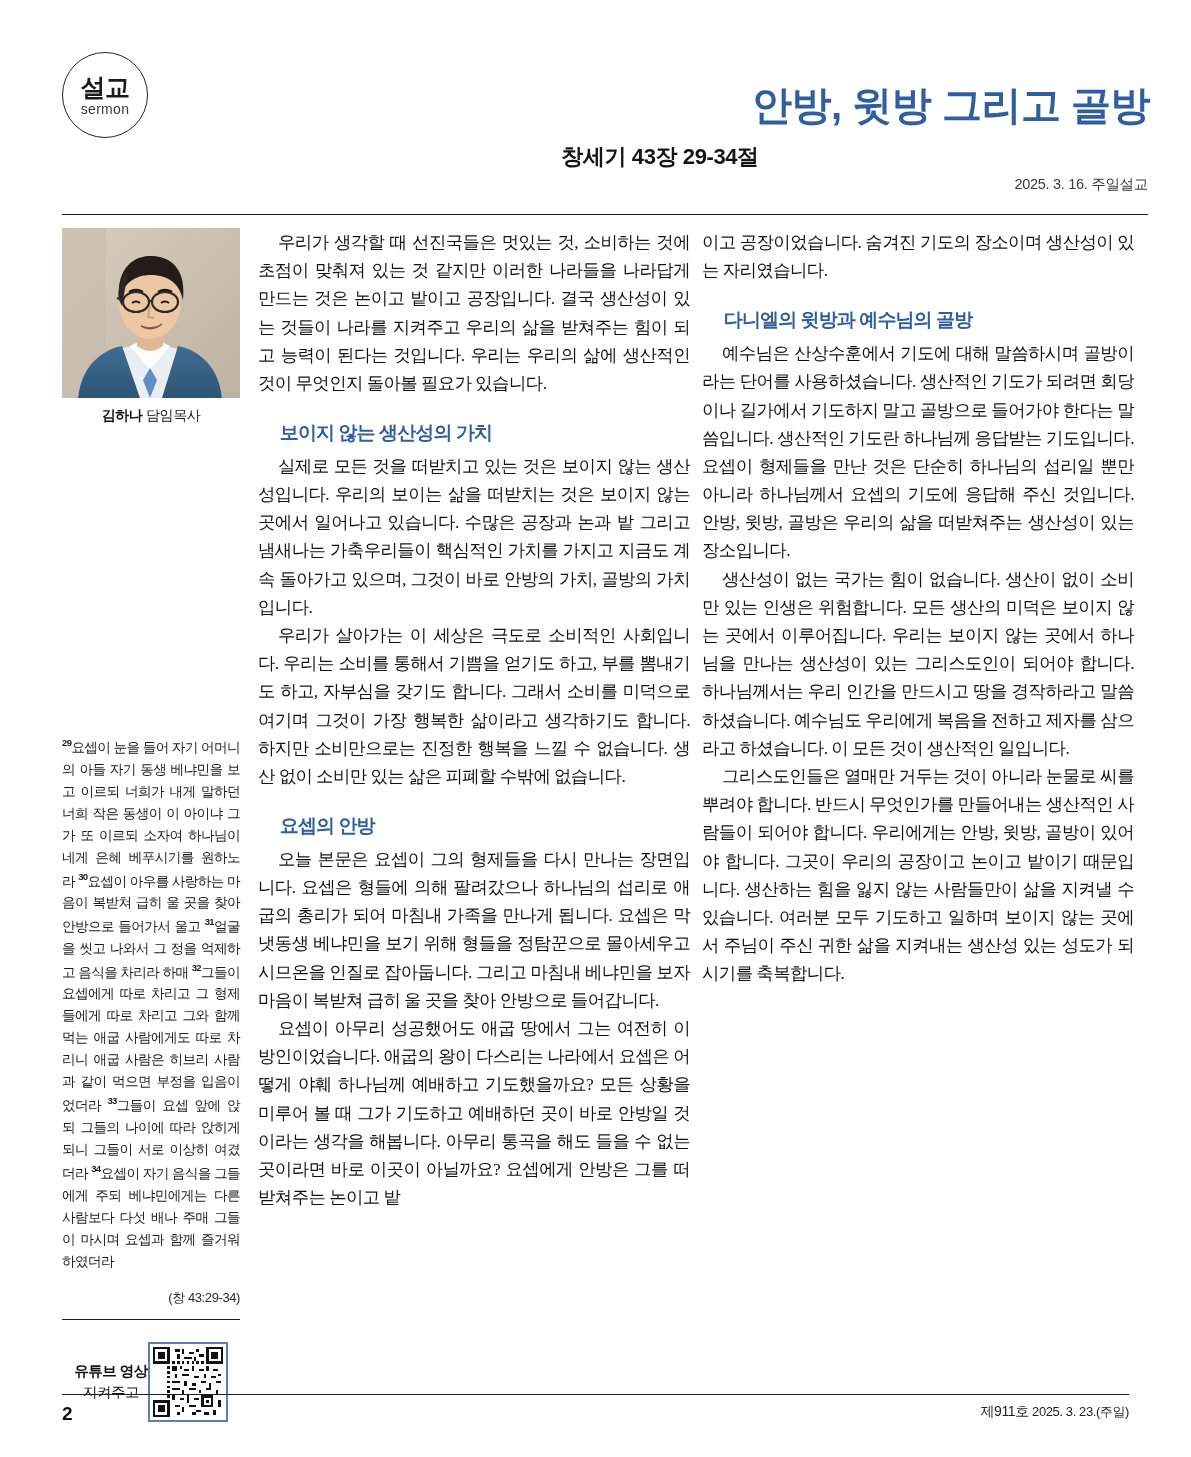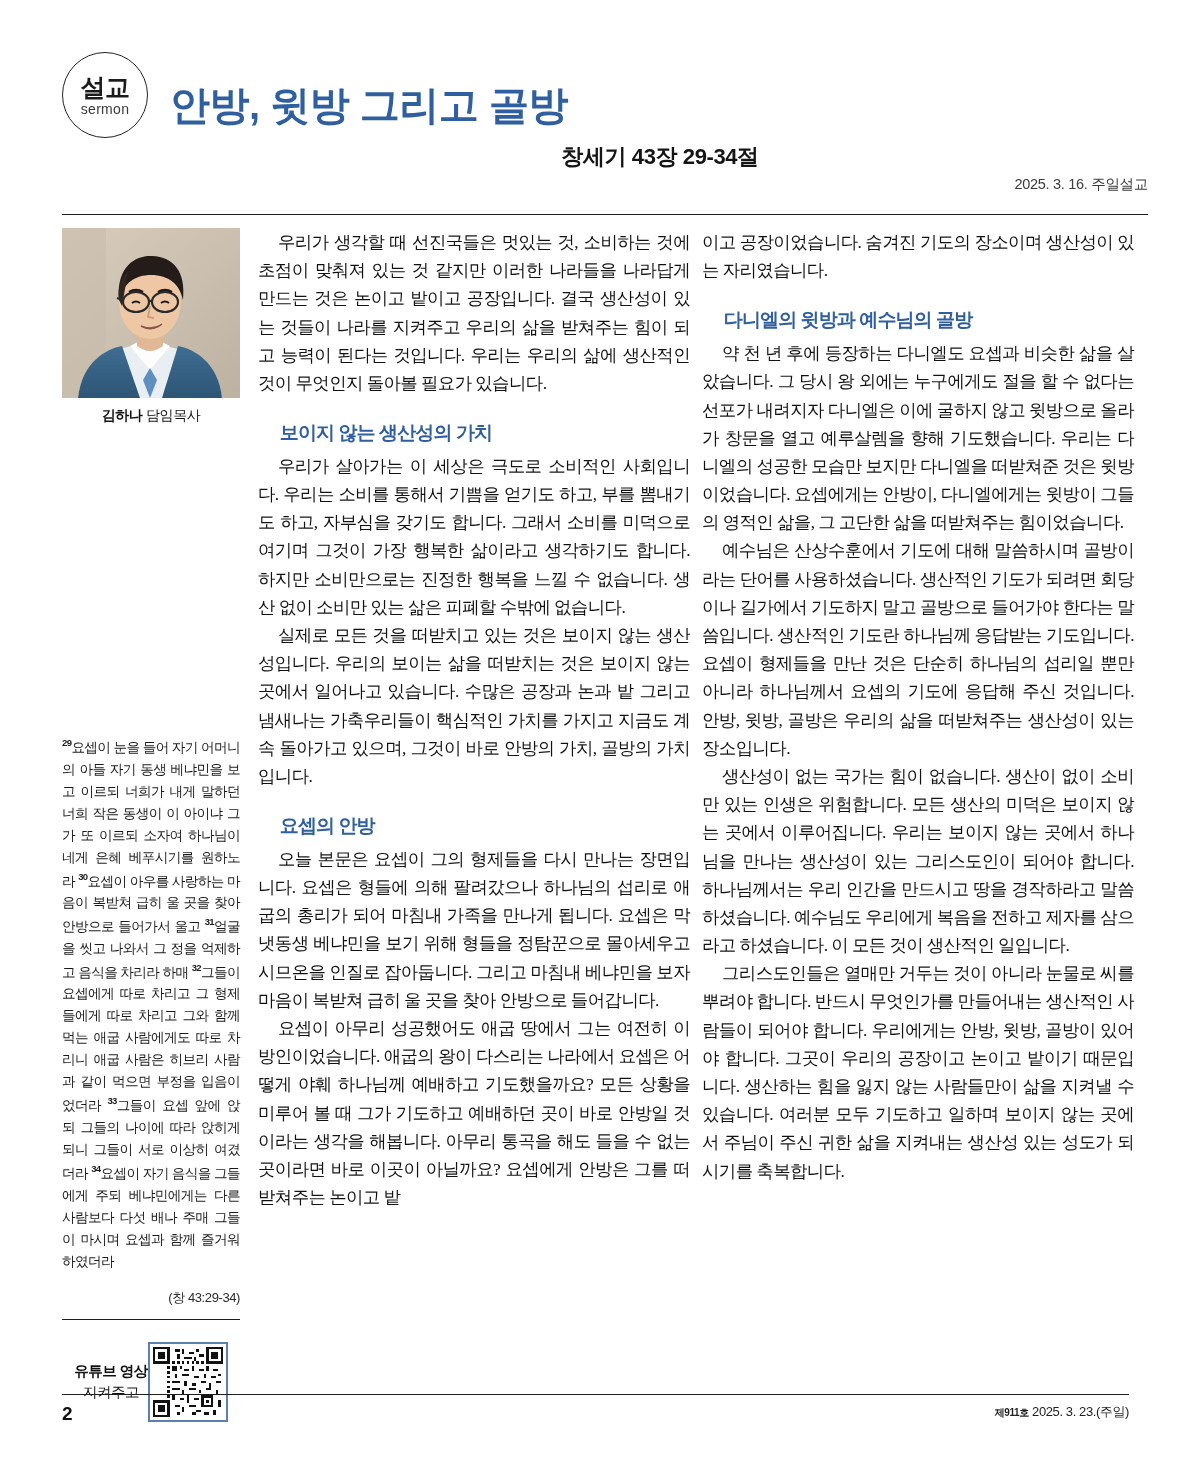--- a/index.html
+++ b/index.html
@@ -59,21 +59,21 @@
     font-size: 14px;
     line-height: 1;
     color: #3a3a3a;
     letter-spacing: 0.3px;
   }
   .headline {
     position: absolute;
     left: 170px;
     right: 60px;
     top: 78px;
-    text-align: left;
+    text-align: right;
     font-family: "Liberation Sans", sans-serif;
     font-weight: 700;
     font-size: 40px;
     letter-spacing: -0.5px;
     color: #2f5f9e;
   }
   .subhead {
     position: absolute;
     left: 170px;
     right: 60px;
@@ -230,21 +230,21 @@
   }
   .footer-meta {
     position: absolute;
     right: 62px;
     bottom: 36px;
     font-family: "Liberation Sans", sans-serif;
     font-size: 13px;
     letter-spacing: -0.4px;
     color: #1d1d1d;
   }
-  .footer-meta b { font-weight: 700; font-size: 10px; }
+  .footer-meta b { font-weight: 400; font-size: 14px; }
 </style>
 </head>
 <body>
 
 <div id="page">
 
   <div class="masthead">
 
     <div class="sermon-stamp">
       <span class="ko">설교</span>
@@ -419,31 +419,30 @@
               <rect x="8" y="17" width="1" height="1"></rect>
           </g>
         </svg>
       </div>
     </div>
   </div>
 
   <div class="col col-1">
       <p>우리가 생각할 때 선진국들은 멋있는 것, 소비하는 것에 초점이 맞춰져 있는 것 같지만 이러한 나라들을 나라답게 만드는 것은 논이고 밭이고 공장입니다. 결국 생산성이 있는 것들이 나라를 지켜주고 우리의 삶을 받쳐주는 힘이 되고 능력이 된다는 것입니다. 우리는 우리의 삶에 생산적인 것이 무엇인지 돌아볼 필요가 있습니다.</p>
       <div class="sec-head">보이지 않는 생산성의 가치</div>
+      <p>실제로 모든 것을 떠받치고 있는 것은 보이지 않는 생산성입니다. 우리의 보이는 삶을 떠받치는 것은 보이지 않는 곳에서 일어나고 있습니다. 수많은 공장과 논과 밭 그리고 냄새나는 가축우리들이 핵심적인 가치를 가지고 지금도 계속 돌아가고 있으며, 그것이 바로 안방의 가치, 골방의 가치입니다.</p>
       <p>우리가 살아가는 이 세상은 극도로 소비적인 사회입니다. 우리는 소비를 통해서 기쁨을 얻기도 하고, 부를 뽐내기도 하고, 자부심을 갖기도 합니다. 그래서 소비를 미덕으로 여기며 그것이 가장 행복한 삶이라고 생각하기도 합니다. 하지만 소비만으로는 진정한 행복을 느낄 수 없습니다. 생산 없이 소비만 있는 삶은 피폐할 수밖에 없습니다.</p>
-      <p>실제로 모든 것을 떠받치고 있는 것은 보이지 않는 생산성입니다. 우리의 보이는 삶을 떠받치는 것은 보이지 않는 곳에서 일어나고 있습니다. 수많은 공장과 논과 밭 그리고 냄새나는 가축우리들이 핵심적인 가치를 가지고 지금도 계속 돌아가고 있으며, 그것이 바로 안방의 가치, 골방의 가치입니다.</p>
       <div class="sec-head">요셉의 안방</div>
       <p>오늘 본문은 요셉이 그의 형제들을 다시 만나는 장면입니다. 요셉은 형들에 의해 팔려갔으나 하나님의 섭리로 애굽의 총리가 되어 마침내 가족을 만나게 됩니다. 요셉은 막냇동생 베냐민을 보기 위해 형들을 정탐꾼으로 몰아세우고 시므온을 인질로 잡아둡니다. 그리고 마침내 베냐민을 보자 마음이 복받쳐 급히 울 곳을 찾아 안방으로 들어갑니다.</p>
       <p>요셉이 아무리 성공했어도 애굽 땅에서 그는 여전히 이방인이었습니다. 애굽의 왕이 다스리는 나라에서 요셉은 어떻게 야훼 하나님께 예배하고 기도했을까요? 모든 상황을 미루어 볼 때 그가 기도하고 예배하던 곳이 바로 안방일 것이라는 생각을 해봅니다. 아무리 통곡을 해도 들을 수 없는 곳이라면 바로 이곳이 아닐까요? 요셉에게 안방은 그를 떠받쳐주는 논이고 밭</p>
     </div>
 
   <div class="col col-2">
       <p class="noindent">이고 공장이었습니다. 숨겨진 기도의 장소이며 생산성이 있는 자리였습니다.</p>
       <div class="sec-head">다니엘의 윗방과 예수님의 골방</div>
-      <p>약 천 년 후에 등장하는 다니엘도 요셉과 비슷한 삶을 살았습니다. 그 당시 왕 외에는 누구에게도 절을 할 수 없다는 선포가 내려지자 다니엘은 이에 굴하지 않고 윗방으로 올라가 창문을 열고 예루살렘을 향해 기도했습니다. 우리는 다니엘의 성공한 모습만 보지만 다니엘을 떠받쳐준 것은 윗방이었습니다. 요셉에게는 안방이, 다니엘에게는 윗방이 그들의 영적인 삶을, 그 고단한 삶을 떠받쳐주는 힘이었습니다.</p>
       <p>예수님은 산상수훈에서 기도에 대해 말씀하시며 골방이라는 단어를 사용하셨습니다. 생산적인 기도가 되려면 회당이나 길가에서 기도하지 말고 골방으로 들어가야 한다는 말씀입니다. 생산적인 기도란 하나님께 응답받는 기도입니다. 요셉이 형제들을 만난 것은 단순히 하나님의 섭리일 뿐만 아니라 하나님께서 요셉의 기도에 응답해 주신 것입니다. 안방, 윗방, 골방은 우리의 삶을 떠받쳐주는 생산성이 있는 장소입니다.</p>
       <p>생산성이 없는 국가는 힘이 없습니다. 생산이 없이 소비만 있는 인생은 위험합니다. 모든 생산의 미덕은 보이지 않는 곳에서 이루어집니다. 우리는 보이지 않는 곳에서 하나님을 만나는 생산성이 있는 그리스도인이 되어야 합니다. 하나님께서는 우리 인간을 만드시고 땅을 경작하라고 말씀하셨습니다. 예수님도 우리에게 복음을 전하고 제자를 삼으라고 하셨습니다. 이 모든 것이 생산적인 일입니다.</p>
       <p>그리스도인들은 열매만 거두는 것이 아니라 눈물로 씨를 뿌려야 합니다. 반드시 무엇인가를 만들어내는 생산적인 사람들이 되어야 합니다. 우리에게는 안방, 윗방, 골방이 있어야 합니다. 그곳이 우리의 공장이고 논이고 밭이기 때문입니다. 생산하는 힘을 잃지 않는 사람들만이 삶을 지켜낼 수 있습니다. 여러분 모두 기도하고 일하며 보이지 않는 곳에서 주님이 주신 귀한 삶을 지켜내는 생산성 있는 성도가 되시기를 축복합니다.</p>
     </div>
 
   <div class="rule-bottom"></div>
   <div class="page-num">2</div>
   <div class="footer-meta">
     <b>제911호</b>
     <span>2025. 3. 23.(주일)</span>

